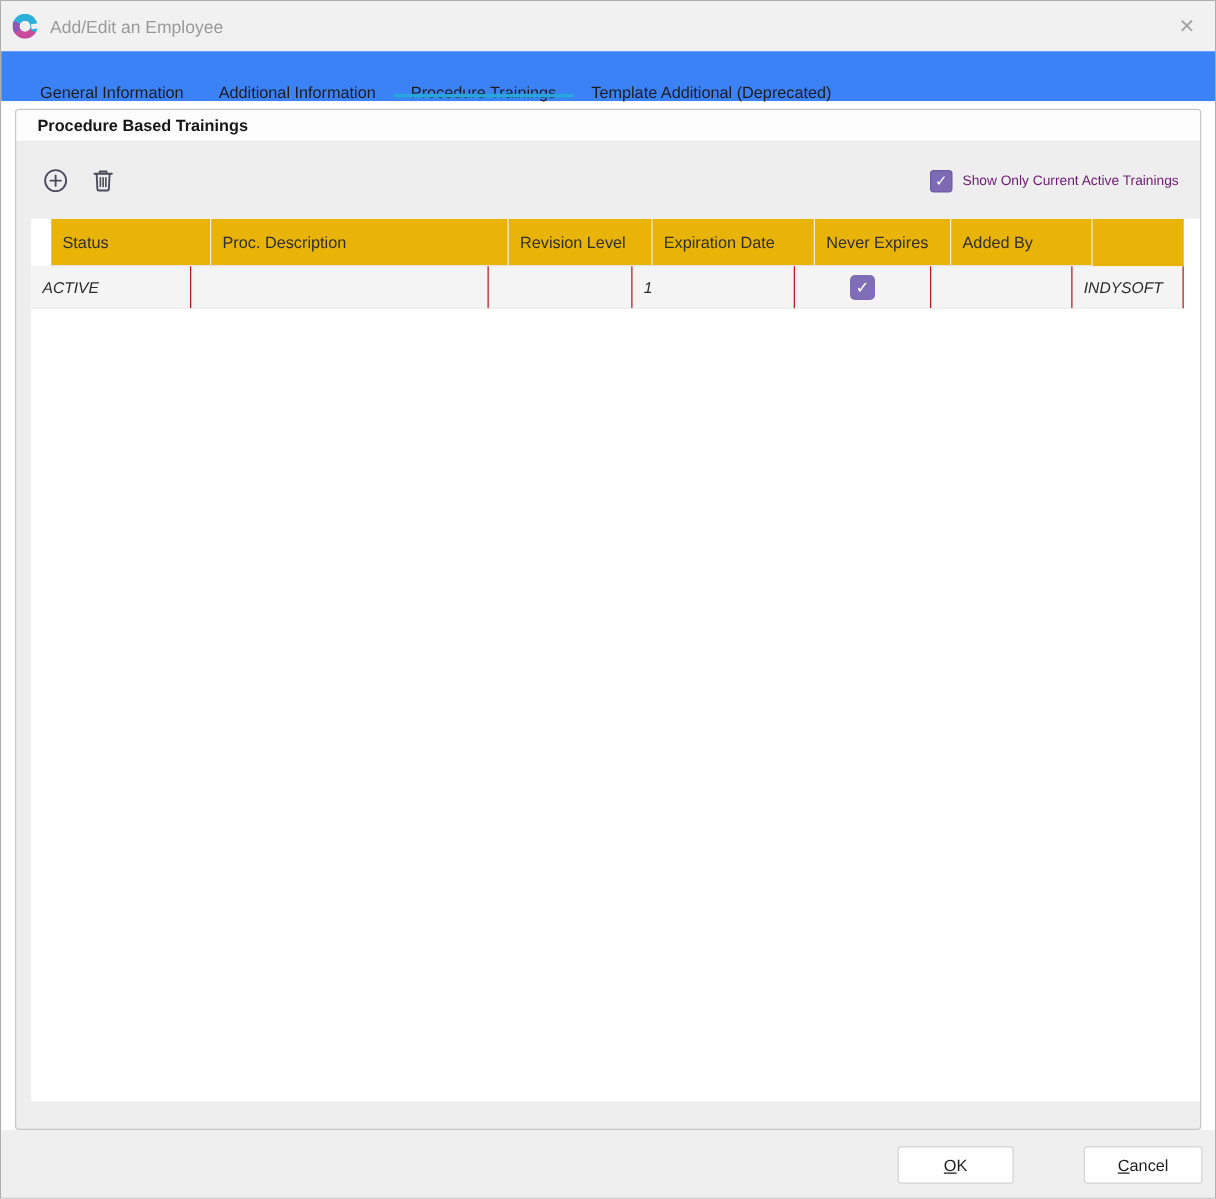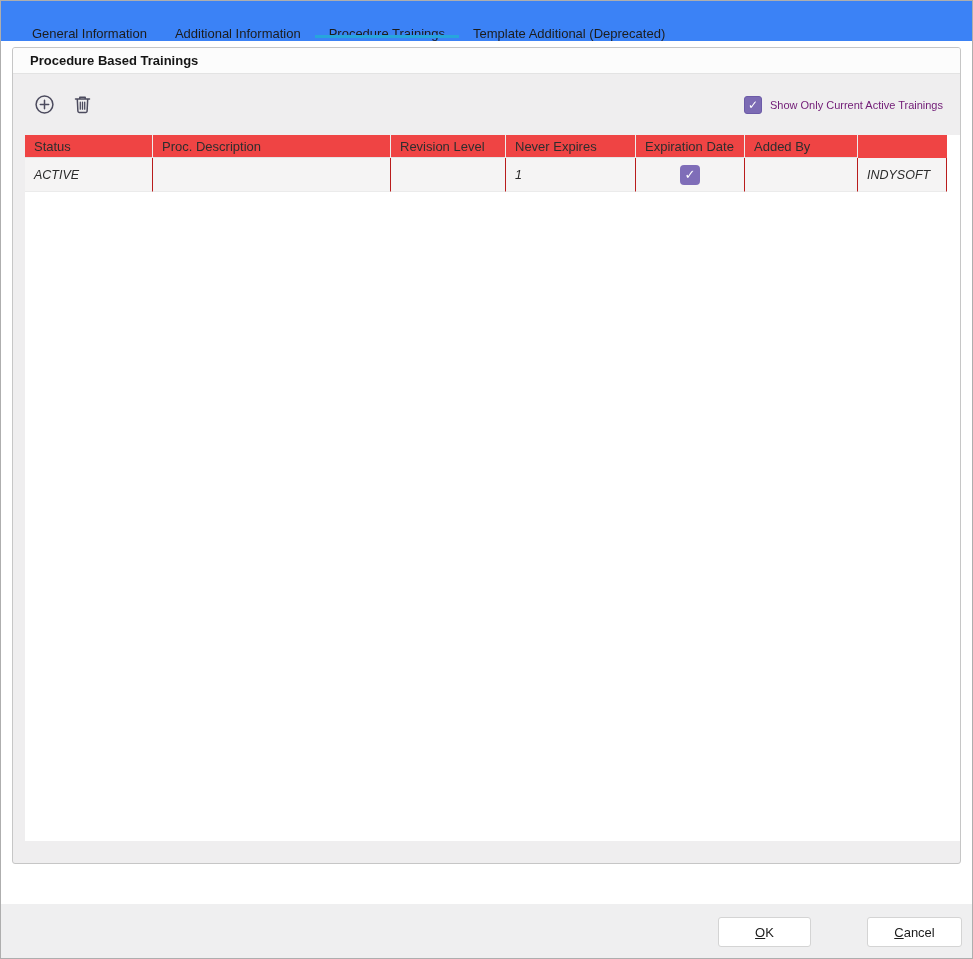--- a/index.html
+++ b/index.html
@@ -79,21 +79,21 @@
   
   .table-area {
     margin-left:12px; height:706px; background:#ffffff;
     overflow:hidden; display:flex; flex-direction:column;
   }
   .grid { width:922px; }
   .grid-header, .grid-row {
     display:grid;
     grid-template-columns:128px 238px 115px 130px 109px 113px 89px;
   }
-  .grid-header { height:23px; background:#ef4444; }
+  .grid-header { height:38px; background:#eab308;margin-left:16px; }
   .grid-header .cell {
     font-size:13px; color:#2e2e2e;
     display:flex; align-items:center; padding-left:9px;
     border-right:1px solid #ececec; border-bottom:1px solid #e4e4e4;
   }
   .grid-row { height:34px; background:#f5f4f4; }
   .grid-row .cell {
     font-size:12.5px; color:#2b2b2b;
     display:flex; align-items:center; padding-left:9px;
     border-right:1px solid #b91c1c; border-bottom:1px solid #ebebeb;font-style:italic;
@@ -119,20 +119,25 @@
   .btn-ok { width:93px; }
   .btn-cancel { width:95px;margin-left:40px; }
   .mnemonic { text-decoration:underline; }
   svg { display:block; }
 </style>
 </head>
 <body>
 
 <div class="dialog">
 
+  <div class="titlebar">
+    <div class="logo"></div>
+    <div class="window-title">Add/Edit an Employee</div>
+    <div class="close-btn">✕</div>
+  </div>
 
   <div class="tabbar">
     <div class="tab">
       <span>General Information</span>
     </div>
     <div class="tab">
       <span>Additional Information</span>
     </div>
     <div class="tab active">
       <span>Procedure Trainings</span>
@@ -173,22 +178,22 @@
           <span class="filter-label">Show Only Current Active Trainings</span>
         </div>
       </div>
 
       <div class="table-area">
         <div class="grid">
           <div class="grid-header">
             <div class="cell">Status</div>
             <div class="cell">Proc. Description</div>
             <div class="cell">Revision Level</div>
+            <div class="cell">Expiration Date</div>
             <div class="cell">Never Expires</div>
-            <div class="cell">Expiration Date</div>
             <div class="cell">Added By</div>
           </div>
           <div class="grid-row">
             <div class="cell">ACTIVE</div>
             <div class="cell"></div>
             <div class="cell"></div>
             <div class="cell">1</div>
             <div class="cell center">
               <div class="row-check" id="row-never-expires">✓</div>
             </div>

